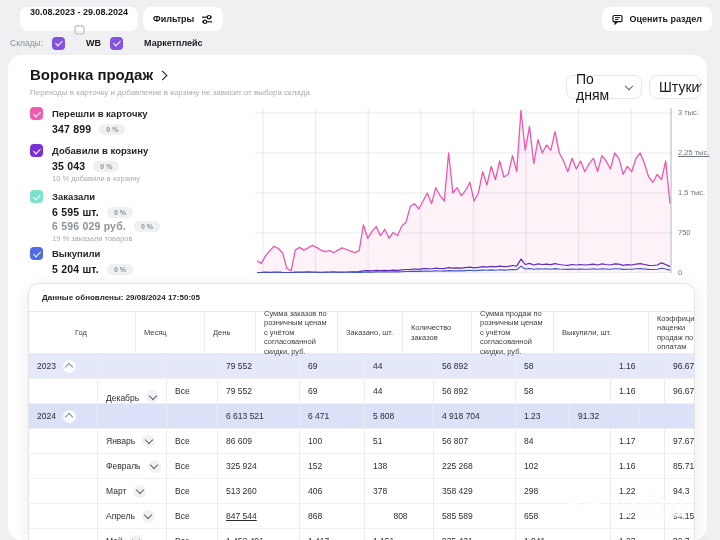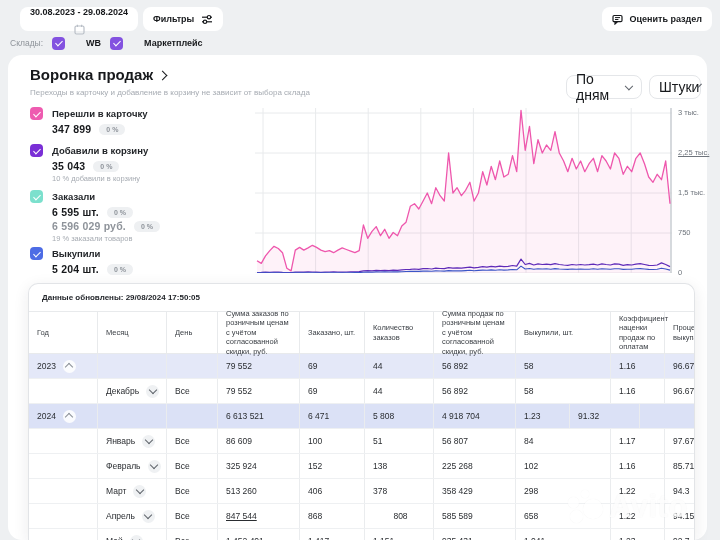--- a/index.html
+++ b/index.html
@@ -244,21 +244,21 @@
         <div class="ytick" style="top: 93px; text-decoration: underline;">2,25 тыс.</div>
         <div class="ytick" style="top: 133px;">1,5 тыс.</div>
         <div class="ytick" style="top: 173px;">750</div>
         <div class="ytick" style="top: 213px;">0</div>
       </div>
   </div>
 
   <div class="table-panel">
     <div class="updated">Данные обновлены: 29/08/2024 17:50:05</div>
     <div class="thead" id="thead">
-        <div class="th" style="width: 69px;">Год</div>
+        <div class="th" style="width: 69px; margin-left: 38px;">Год</div>
         <div class="th" style="width: 69px;">Месяц</div>
         <div class="th" style="width: 51px;">День</div>
         <div class="th" style="width: 82px;">Сумма заказов по розничным ценам с учётом согласованной скидки, руб.</div>
         <div class="th" style="width: 65px;">Заказано, шт.</div>
         <div class="th" style="width: 69px;">Количество заказов</div>
         <div class="th" style="width: 82px;">Сумма продаж по розничным ценам с учётом согласованной скидки, руб.</div>
         <div class="th" style="width: 95px;">Выкупили, шт.</div>
         <div class="th" style="width: 54px;">Коэффициент наценки продаж по оплатам</div>
         <div class="th" style="width: 70px;">Процент выкупа</div>
       </div>
@@ -289,21 +289,21 @@
           </div>
           <div class="td" style="width: 54px;">
             <span>1.16</span>
           </div>
           <div class="td" style="width: 70px;">
             <span>96.67</span>
           </div>
         </div>
         <div class="trow">
           <div class="td" style="width: 69px;"></div>
-          <div class="td" style="width: 69px;">
+          <div class="td" style="width: 69px; align-items: flex-end;">
             <span>Декабрь</span>
             <span class="circle-btn">
               <span class="chev-down"></span>
             </span>
           </div>
           <div class="td" style="width: 51px;">
             <span>Все</span>
           </div>
           <div class="td" style="width: 82px;">
             <span>79 552</span>

